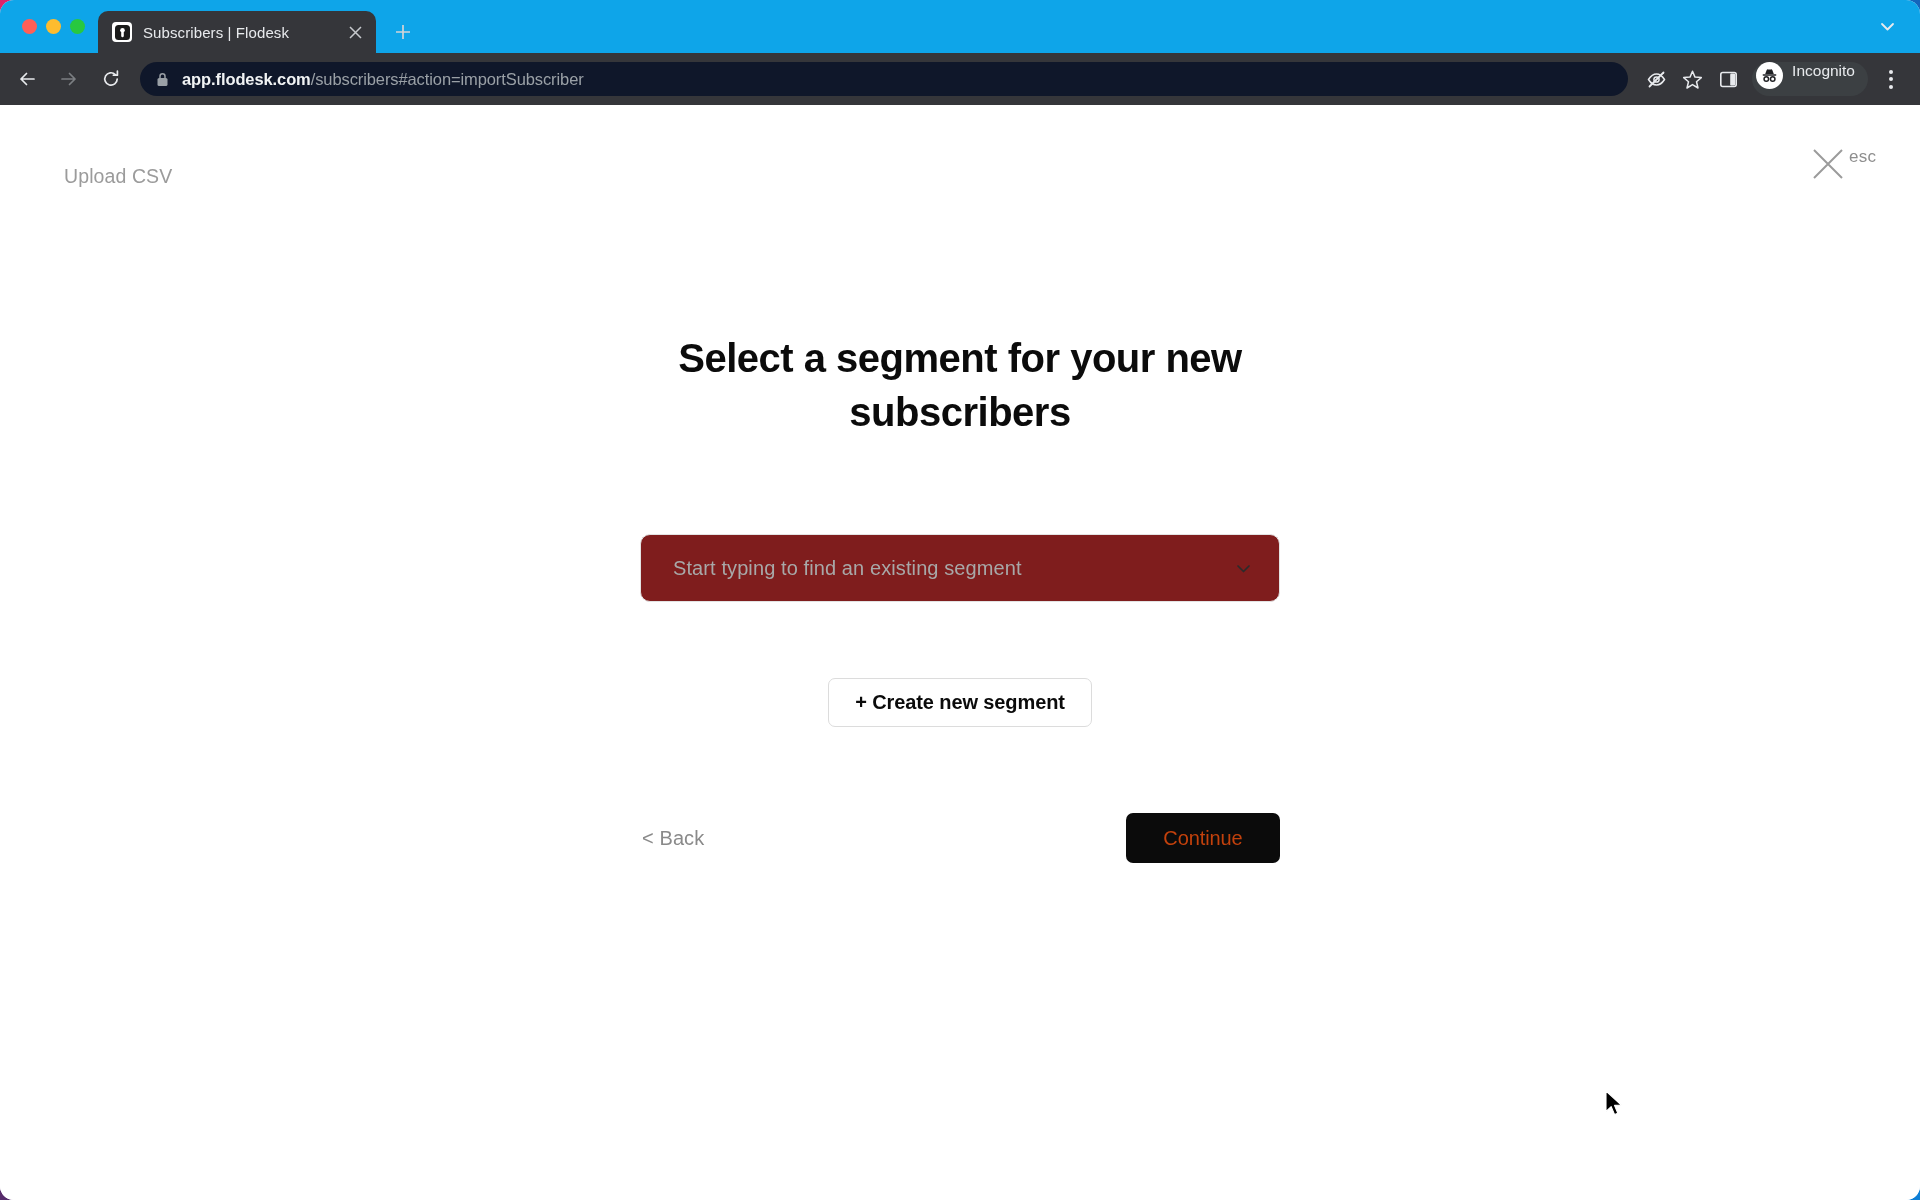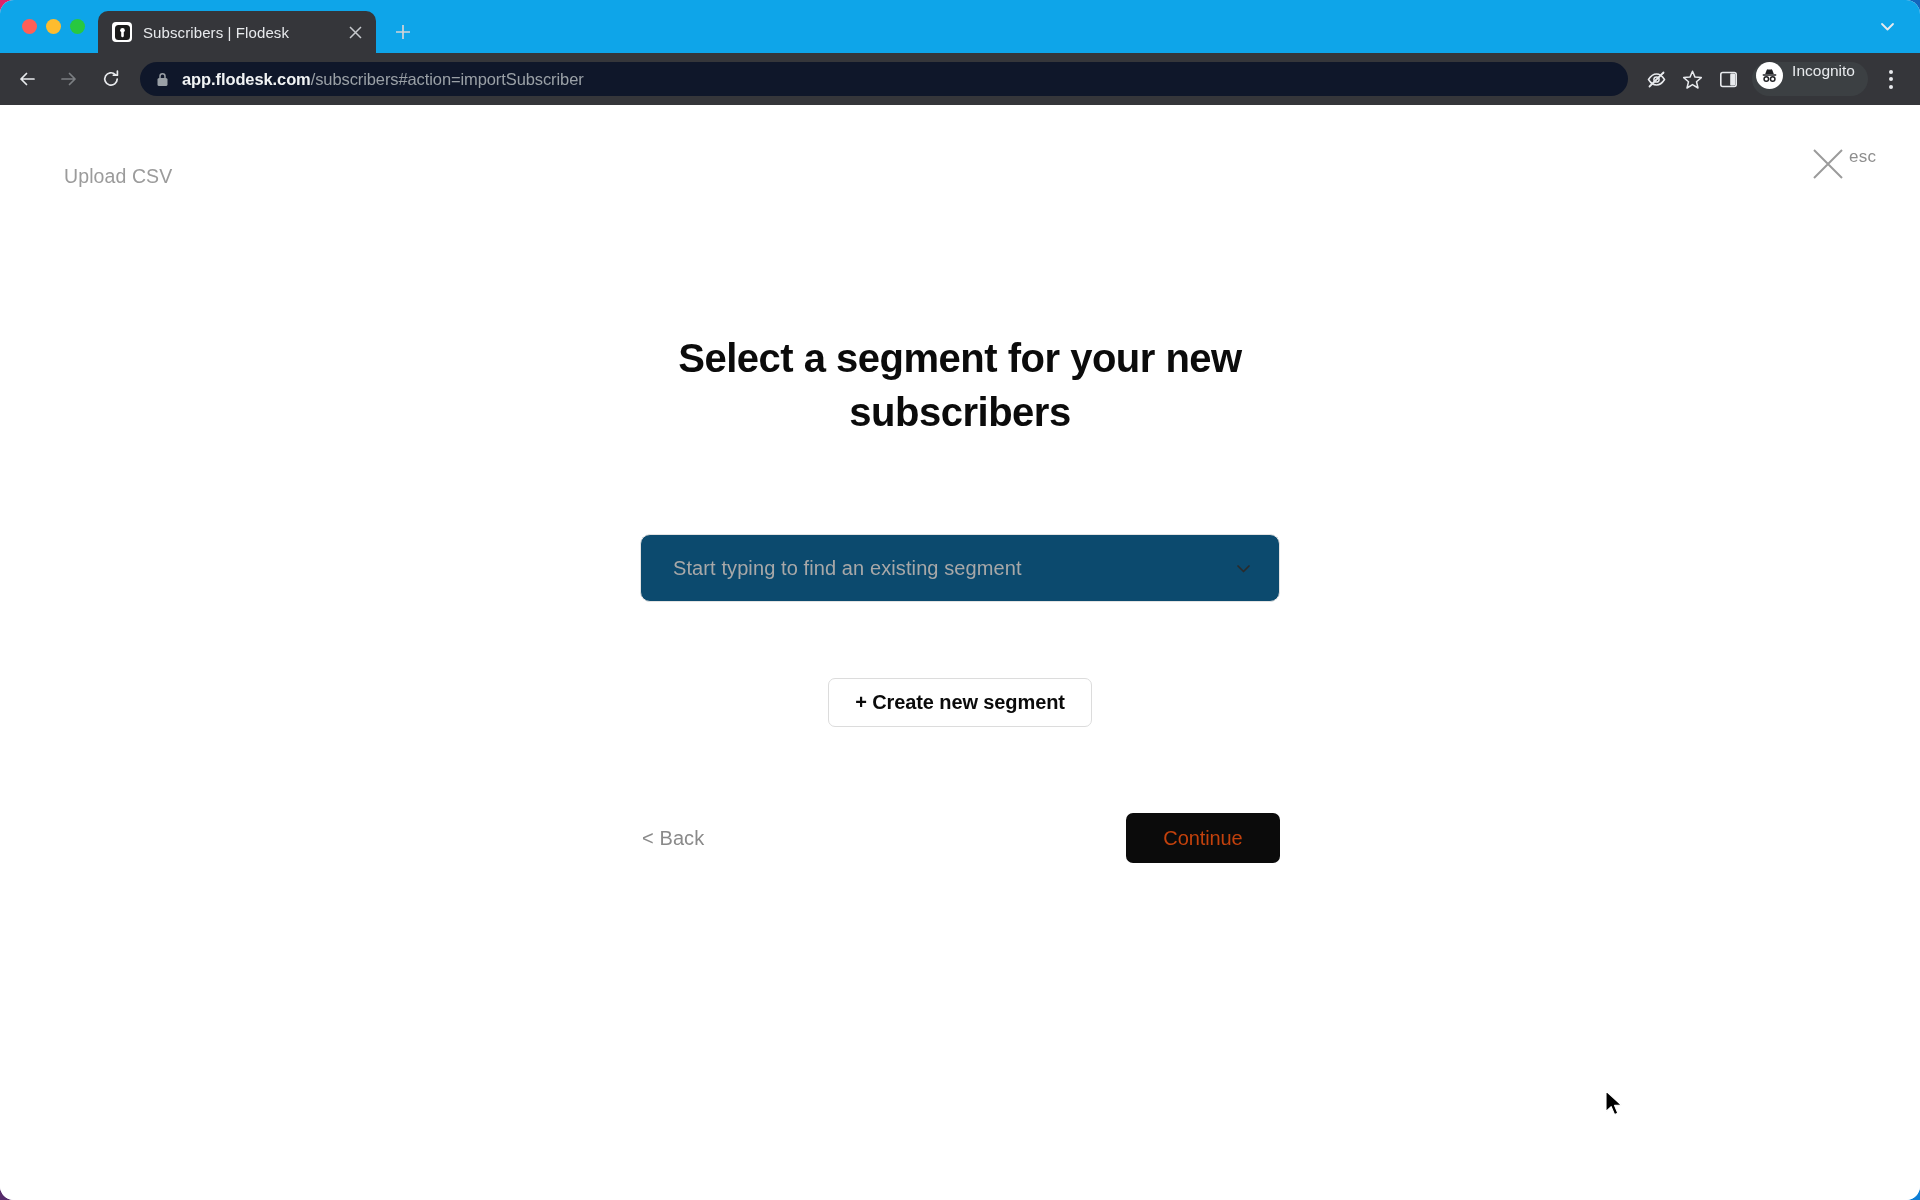--- a/index.html
+++ b/index.html
@@ -217,21 +217,21 @@
     font-weight: bold;
     text-align: center;
     color: #0b0b0b;
     letter-spacing: -.5px;
   }
   .select-field {
     margin-top: 95px;
     height: 68px;
     border: 1px solid #e3e3e3;
     border-radius: 10px;
-    background: #0c4a6e;
+    background: #7f1d1d;
     display: flex;
     align-items: center;
     padding: 0 26px 0 32px;
   }
   .select-placeholder {
     flex: 1 1 auto;
     font-size: 20px;
     color: #a8a8a8;
     letter-spacing: .1px;
   }

